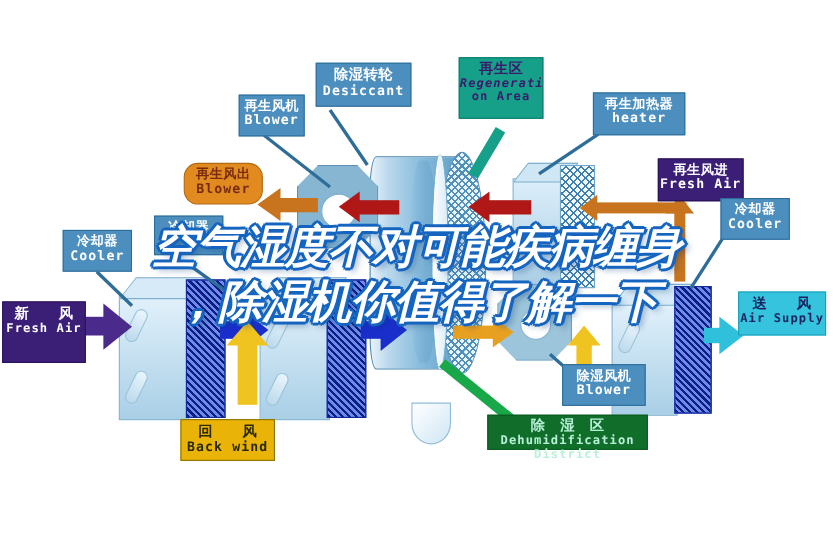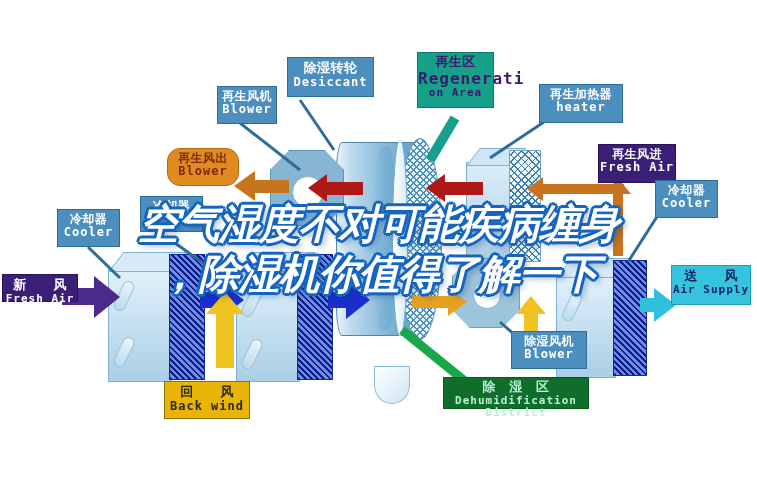--- a/index.html
+++ b/index.html
@@ -214,21 +214,21 @@
     <span class="en" style="font-size:12px;">Desiccant</span>
   </div>
 
   <div class="lbl lbl-blue" style="left:217px;top:86px;width:60px;height:38px;padding-top:3px;font-size:12px;">
     <span class="cn">再生风机</span>
     <span class="en" style="font-size:12px;">Blower</span>
   </div>
 
   <div class="lbl lbl-teal" style="left:417px;top:52px;width:77px;height:56px;padding-top:2px;font-size:13px;">
     <span class="cn">再生区</span>
-    <span class="en" style="font-size:16px;">Regenerati</span>
+    <span class="en" style="font-size:11px;font-style:italic;">Regenerati</span>
     <span class="en" style="font-size:11px;">on Area</span>
   </div>
 
   <div class="lbl lbl-blue" style="left:539px;top:84px;width:84px;height:39px;padding-top:3px;font-size:12px;">
     <span class="cn">再生加热器</span>
     <span class="en" style="font-size:12px;">heater</span>
   </div>
 
   <div class="lbl lbl-orange" style="left:167px;top:148px;width:72px;height:38px;padding-top:3px;font-size:12px;border-radius:13px;">
     <span class="cn">再生风出</span>
@@ -248,21 +248,21 @@
   <div class="lbl lbl-blue" style="left:57px;top:209px;width:63px;height:38px;padding-top:3px;font-size:12px;">
     <span class="cn">冷却器</span>
     <span class="en" style="font-size:12px;">Cooler</span>
   </div>
 
   <div class="lbl lbl-blue" style="left:140px;top:196px;width:63px;height:36px;padding-top:3px;font-size:12px;z-index:38;">
     <span class="cn">冷却器</span>
     <span class="en" style="font-size:12px;"></span>
   </div>
 
-  <div class="lbl lbl-purple" style="left:2px;top:274px;width:76px;height:28px;padding-top:3px;font-size:13px;">
+  <div class="lbl lbl-purple" style="left:2px;top:274px;width:76px;height:56px;padding-top:3px;font-size:13px;">
     <span class="cn">新　　风</span>
     <span class="en" style="font-size:11px;">Fresh Air</span>
   </div>
 
   <div class="lbl lbl-yellow" style="left:164px;top:381px;width:86px;height:38px;padding-top:3px;font-size:13px;">
     <span class="cn">回　　风</span>
     <span class="en" style="font-size:12px;">Back wind</span>
   </div>
 
   <div class="lbl lbl-blue" style="left:511px;top:331px;width:76px;height:38px;padding-top:3px;font-size:12px;">

